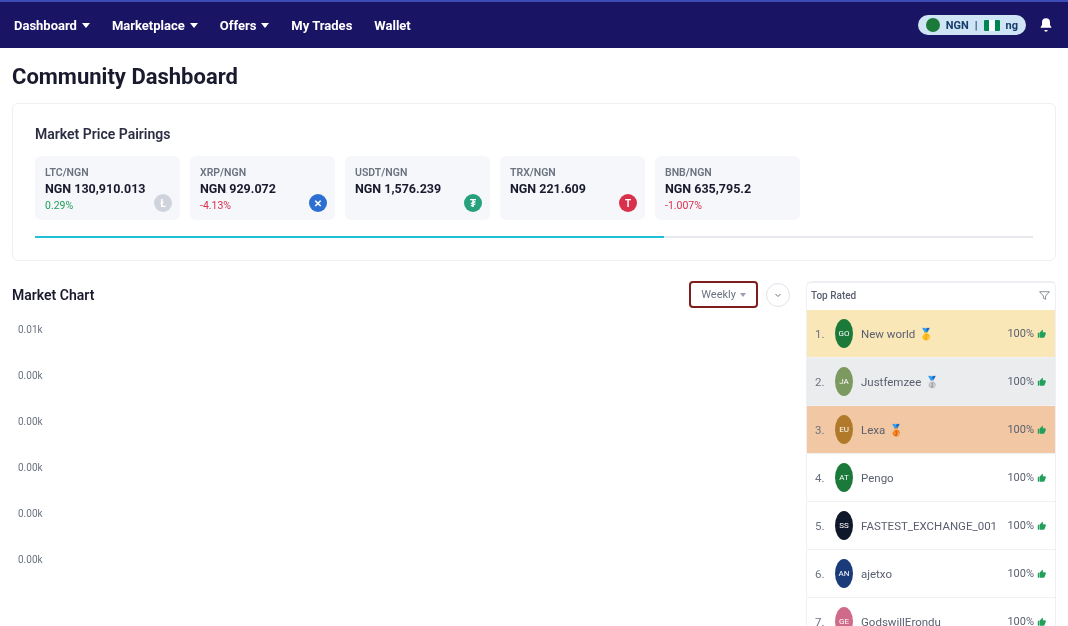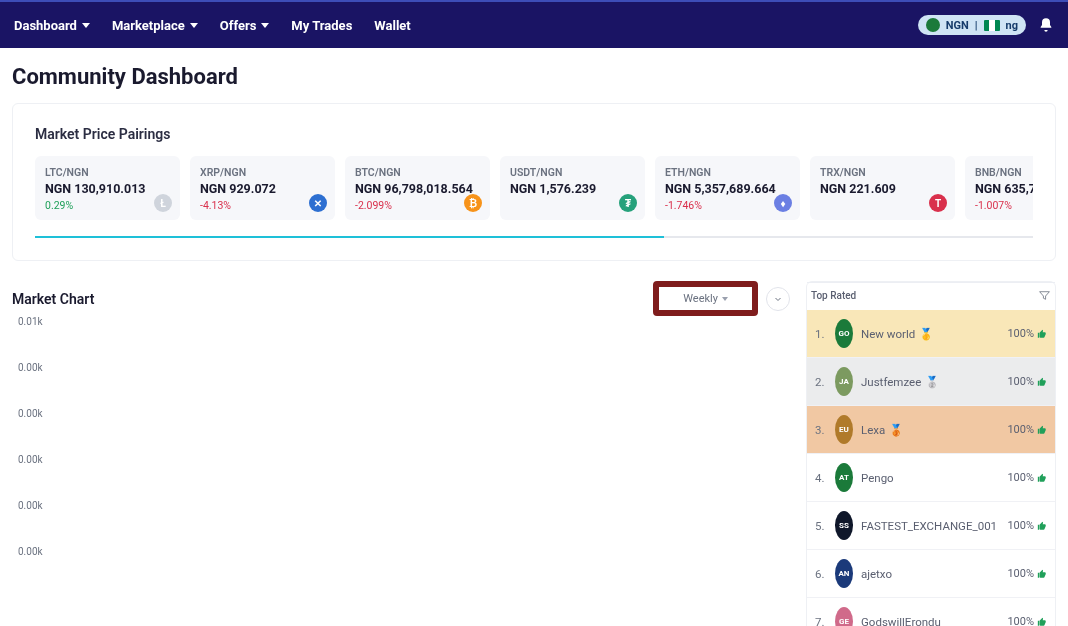--- a/index.html
+++ b/index.html
@@ -23,36 +23,36 @@
 .pair-price { font-size: 12.5px; font-weight: 700; color: #1a1a2e; margin-top: 2px; white-space: nowrap; overflow: hidden; text-overflow: ellipsis; }
 .pair-change { font-size: 10.5px; margin-top: 3px; }
 .pos { color: #20a05a; }
 .neg { color: #d9304c; }
 .pair-icon { position: absolute; right: 8px; bottom: 8px; width: 18px; height: 18px; border-radius: 50%; display: flex; align-items: center; justify-content: center; font-size: 10px; color: #fff; font-weight: 700; }
 .progress-line { height: 2px; background: #e6e8ed; margin-top: 10px; position: relative; }
 .progress-line::after { content: ""; position: absolute; left: 0; top: 0; height: 2px; width: 63%; background: #1ec0d8; }
 .main-row { display: flex; gap: 16px; margin-top: 20px; }
 .chart-col { flex: 1; }
 .lb-col { width: 250px; }
-.chart-head { display: flex; justify-content: space-between; align-items: center; }
+.chart-head { display: flex; justify-content: space-between; align-items: center; margin-bottom: 16px; }
 .chart-title { font-size: 14px; font-weight: 600; }
 .chart-controls { display: flex; align-items: center; gap: 8px; }
-.weekly-btn { border: 6px solid #7f1d1d; border-radius: 4px; padding: 5px 24px; font-size: 11px; color: #6b7280; background: #fff; display: flex; align-items: center; gap: 4px; cursor: pointer; }
+.weekly-btn { border: 2px solid #7f1d1d; border-radius: 4px; padding: 5px 10px; font-size: 11px; color: #6b7280; background: #fff; display: flex; align-items: center; gap: 4px; cursor: pointer; }
 .small-caret { width: 0; height: 0; border-left: 3px solid transparent; border-right: 3px solid transparent; border-top: 4px solid #9aa0ae; }
 .round-caret { border: 1px solid #e1e3ea; border-radius: 50%; width: 24px; height: 24px; display: flex; align-items: center; justify-content: center; cursor: pointer; }
 .chart-body { padding-left: 6px; }
 .y-tick { font-size: 10px; color: #6b7280; height: 46px; display: flex; align-items: flex-start; }
 .lb-head { display: flex; justify-content: space-between; align-items: center; padding: 8px 4px 10px; }
 .lb-title { font-size: 13px; font-weight: 600; }
 .lb-sub { display: flex; justify-content: space-between; align-items: center; padding: 6px 4px 8px; }
 .lb-sub-title { font-size: 10px; color: #5a5f70; font-weight: 500; }
 .funnel { width: 13px; height: 13px; }
 .lb-row { display: flex; align-items: center; padding: 9px 8px; gap: 8px; font-size: 11.5px; border-bottom: 1px solid #f0f1f5; }
 .lb-rank { width: 12px; color: #6b7280; }
-.lb-avatar { width: 18px; height: 29px; border-radius: 50%; display: flex; align-items: center; justify-content: center; font-size: 8px; color: #fff; font-weight: 700; }
+.lb-avatar { width: 18px; height: 29px; border-radius: 50%; display: flex; align-items: center; justify-content: center; font-size: 8px; color: #fff; font-weight: 400; }
 .lb-name { flex: 1; color: #5a5f70; display: flex; align-items: center; gap: 4px; }
 .lb-score { color: #5a5f70; font-size: 11px; display: flex; align-items: center; gap: 3px; }
 .thumb { width: 10px; height: 10px; fill: #20a05a; }
 .gold { background: #f9e7b8; }
 .silver { background: #ebeced; }
 .bronze { background: #f1c8a3; }
 .chev { width: 12px; height: 12px; }
 .lb-card { border: 1px solid #eef0f4; border-radius: 6px; }
 .divider-line { height: 1px; background: #eceef3; }
 </style>
@@ -106,35 +106,23 @@
           <div class="pair-change pos">0.29%</div>
           <div class="pair-icon" style="background:#cfd4dc">Ł</div>
         </div>
         <div class="pair-card">
           <div class="pair-name">XRP/NGN</div>
           <div class="pair-price">NGN 929.072</div>
           <div class="pair-change neg">-4.13%</div>
           <div class="pair-icon" style="background:#2d6fd1">✕</div>
         </div>
         <div class="pair-card">
-          <div class="pair-name">BTC/NGN</div>
-          <div class="pair-price">NGN 96,798,018.564</div>
-          <div class="pair-change neg">-2.099%</div>
-          <div class="pair-icon" style="background:#f7931a">₿</div>
-        </div>
-        <div class="pair-card">
           <div class="pair-name">USDT/NGN</div>
           <div class="pair-price">NGN 1,576.239</div>
           <div class="pair-icon" style="background:#26a17b">₮</div>
-        </div>
-        <div class="pair-card">
-          <div class="pair-name">ETH/NGN</div>
-          <div class="pair-price">NGN 5,357,689.664</div>
-          <div class="pair-change neg">-1.746%</div>
-          <div class="pair-icon" style="background:#6b7fe3">♦</div>
         </div>
         <div class="pair-card">
           <div class="pair-name">TRX/NGN</div>
           <div class="pair-price">NGN 221.609</div>
           <div class="pair-icon" style="background:#d9304c">T</div>
         </div>
         <div class="pair-card">
           <div class="pair-name">BNB/NGN</div>
           <div class="pair-price">NGN 635,795.2</div>
           <div class="pair-change neg">-1.007%</div>

